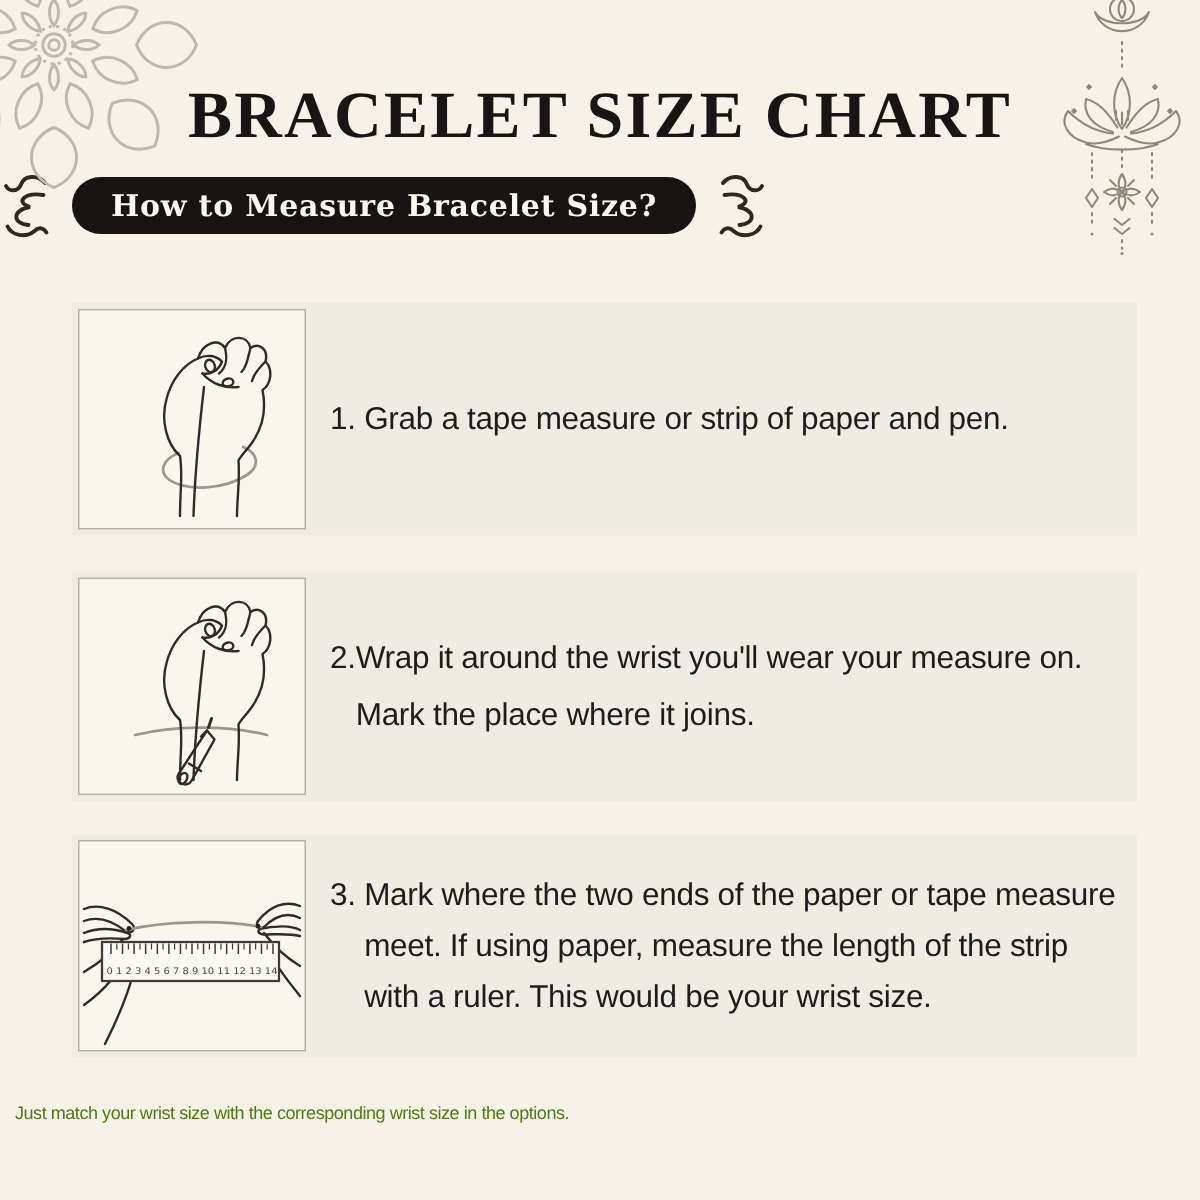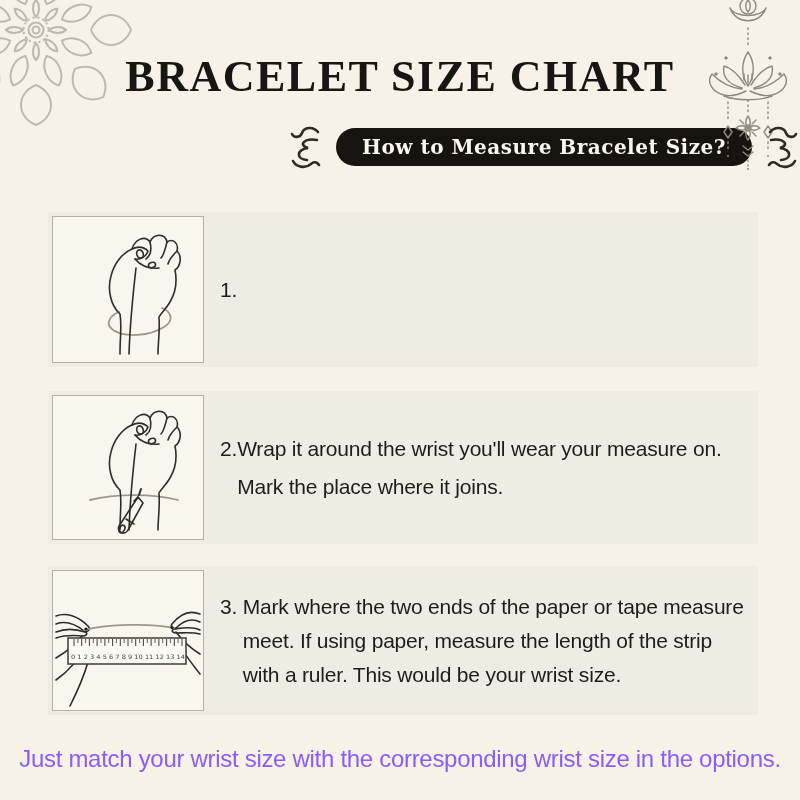--- a/index.html
+++ b/index.html
@@ -20,22 +20,22 @@
     text-align:center;
     font-family:"Liberation Serif", serif;
     font-weight:700;
     font-size:44px;
     letter-spacing:1.5px;
     line-height:1.12;
     color:#171614;
   }
   
   .badge-row{
-    margin-top:26px;
-    display:flex;align-items:center;justify-content:flex-end;gap:12px;
+    margin-top:16px;
+    display:flex;align-items:center;justify-content:flex-start;gap:12px;
     height:40px;
   }
   .badge{
     background:#171310;
     color:#faf7ef;
     font-family:"DejaVu Serif", serif;
     font-weight:700;
     font-size:20px;
     letter-spacing:0.5px;
     padding:7px 26px;
@@ -71,24 +71,23 @@
     font-size:21px;
     letter-spacing:-0.2px;
     line-height:1.8;
     color:#1e1d1b;
   }
   .row-3 .step-text{line-height:1.6;}
   .step-num{white-space:pre;}
   
   .footer{
     margin:30px 10px 0 10px;
-    text-align:center;
-    font-size:24px;
+    font-size:12px;
     letter-spacing:-0.3px;
-    color:#8b5cf6;
+    color:#4d7c0f;
   }
   .line-art{stroke:#2e2d2a;stroke-width:1.6;fill:none;stroke-linecap:round;stroke-linejoin:round;}
   .soft-line{stroke:#9c978d;stroke-width:1.8;fill:none;stroke-linecap:round;}
 </style>
 </head>
 <body>
 
 <div class="page">
 
   <svg class="deco-mandala" width="150" height="140" viewBox="0 0 150 140">
@@ -203,20 +202,21 @@
               <path d="M97,27 C92,32 89,36 88,40"></path>
               <path d="M55,35 C61,42 70,45 79,44"></path>
               <ellipse cx="72" cy="41" rx="2.6" ry="3.6" transform="rotate(75 72 41)"></ellipse>
               <path d="M56,44 C53,70 50,100 49,130"></path>
             </g>
           </g>
         </svg>
       </div>
       <p class="step-text">
         <span class="step-num">1. </span>
+        <span class="step-body">Grab a tape measure or strip of paper and pen.</span>
       </p>
     </div>
 
     <div class="step-row row-2">
       <div class="illus-panel">
         <svg width="148" height="140" viewBox="0 0 148 140">
           <g transform="translate(26,0)">
             <path class="soft-line" d="M10,102 C35,96 70,95 98,102" stroke-width="1.6"></path>
             <g class="line-art">
               <path d="M40,132 C40,114 42,104 40,92 C31,84 27,68 31,54 C34,42 42,31 52,27 C55,17 65,13 70,20 C74,11 85,11 87,20 C93,16 99,21 97,29 C102,34 101,44 95,48 C97,58 96,70 90,80 C86,87 81,91 79,95 C80,110 78,120 78,132"></path>

